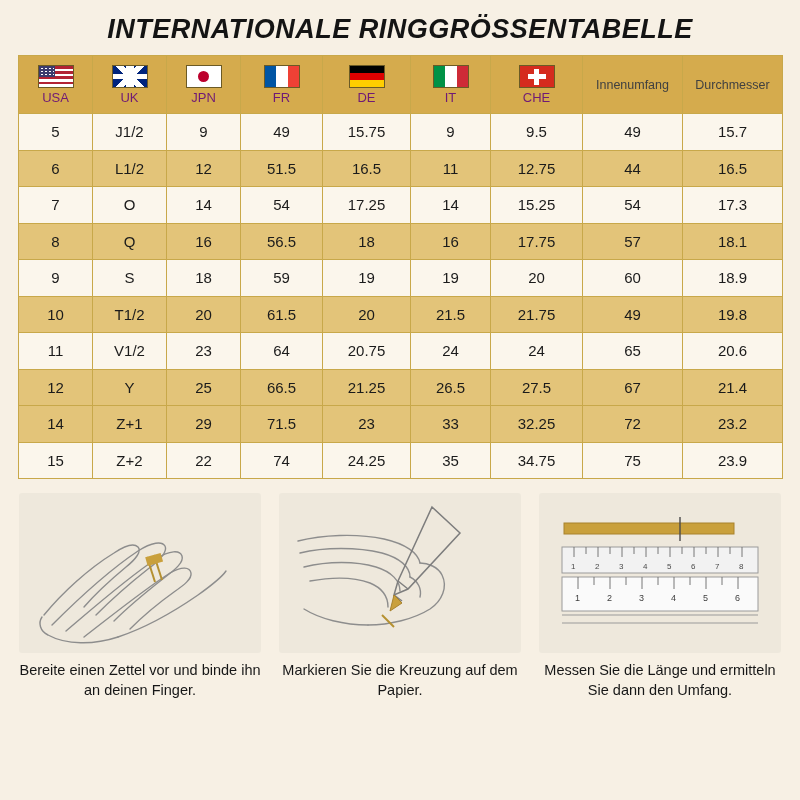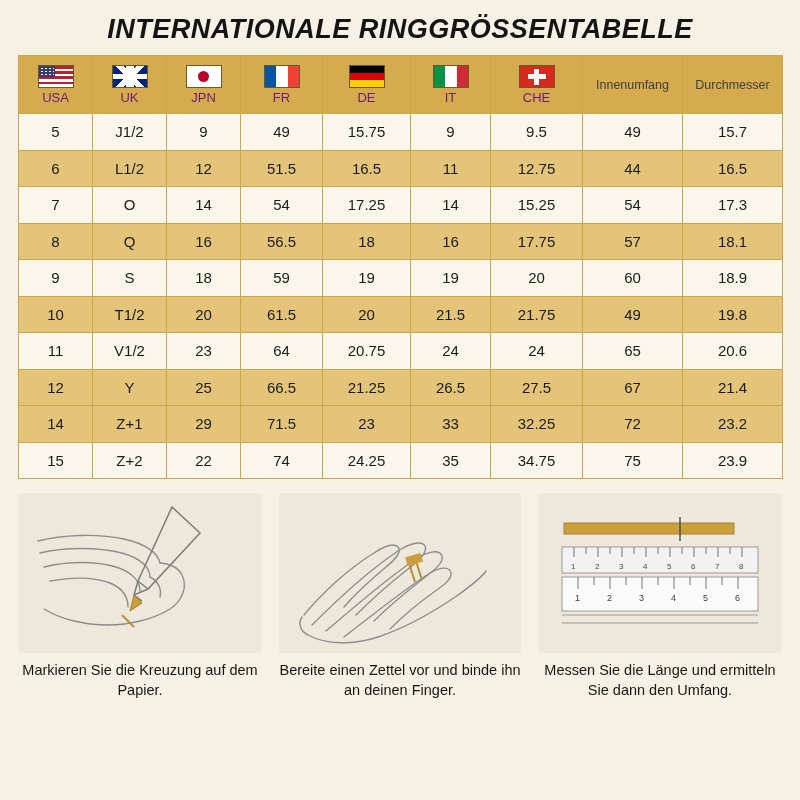--- a/index.html
+++ b/index.html
@@ -354,59 +354,59 @@
       </tr>
     </tbody>
   </table>
 
   <div class="cards">
 
     <div class="card">
       <div class="cardbox">
         <svg width="236" height="152" viewBox="0 0 236 152">
           <g fill="none" stroke="#8d8d8d" stroke-width="1.4" stroke-linecap="round">
+            <path d="M22 118 C40 96 66 72 92 56 C104 48 112 46 116 50 C120 54 114 62 104 70 C92 80 74 96 62 110"></path>
+            <path d="M30 128 C54 104 86 74 116 54 C130 45 140 44 143 49 C146 55 138 63 126 72 C112 83 90 102 74 118"></path>
+            <path d="M44 134 C70 112 104 82 134 62 C148 53 158 53 160 59 C162 65 154 72 142 81 C128 92 106 110 92 124"></path>
+            <path d="M62 140 C88 120 120 94 148 76 C160 69 168 70 169 76 C170 82 162 88 152 95 C138 105 120 120 108 132"></path>
+            <path d="M20 120 C16 126 18 134 26 138 C44 148 72 148 96 140"></path>
+            <path d="M96 140 C120 132 150 116 176 98 C190 88 200 80 204 74"></path>
+          </g>
+          <g stroke="#b59030" stroke-width="2" fill="none">
+            <path d="M125 60 L133 85"></path>
+            <path d="M132 58 L140 83"></path>
+          </g>
+          <rect x="124" y="58" width="16" height="9" fill="#c9a03c" transform="rotate(-16 132 62)"></rect>
+        </svg>
+      </div>
+      <div class="caption">Bereite einen Zettel vor und binde ihn an deinen Finger.</div>
+    </div>
+
+    <div class="card">
+      <div class="cardbox">
+        <svg width="236" height="152" viewBox="0 0 236 152">
+          <g fill="none" stroke="#8d8d8d" stroke-width="1.4" stroke-linecap="round">
             <path d="M16 44 C40 38 74 36 102 42 C124 47 136 56 138 66"></path>
             <path d="M18 56 C42 50 76 50 100 56 C118 61 128 70 128 80"></path>
             <path d="M22 70 C46 64 74 64 94 70 C110 75 118 84 118 94"></path>
             <path d="M28 84 C50 80 72 80 88 86 C100 91 106 100 106 110"></path>
             <path d="M138 66 C146 66 156 70 160 78 C166 90 160 104 148 112 C132 122 108 128 86 128"></path>
             <path d="M86 128 C62 128 38 122 22 112"></path>
             <path d="M128 80 C136 84 140 92 138 100"></path>
           </g>
           <g fill="none" stroke="#7d7d7d" stroke-width="1.5">
             <path d="M150 10 L178 36 L126 92 L112 98 L116 84 Z"></path>
             <path d="M112 98 L120 104"></path>
             <path d="M116 84 L126 92"></path>
           </g>
           <path d="M112 98 L120 106 L108 114 Z" fill="#c9a03c" stroke="#a8822c" stroke-width="1"></path>
           <path d="M100 118 L112 130" stroke="#b59030" stroke-width="2" fill="none"></path>
         </svg>
       </div>
       <div class="caption">Markieren Sie die Kreuzung auf dem Papier.</div>
-    </div>
-
-    <div class="card">
-      <div class="cardbox">
-        <svg width="236" height="152" viewBox="0 0 236 152">
-          <g fill="none" stroke="#8d8d8d" stroke-width="1.4" stroke-linecap="round">
-            <path d="M22 118 C40 96 66 72 92 56 C104 48 112 46 116 50 C120 54 114 62 104 70 C92 80 74 96 62 110"></path>
-            <path d="M30 128 C54 104 86 74 116 54 C130 45 140 44 143 49 C146 55 138 63 126 72 C112 83 90 102 74 118"></path>
-            <path d="M44 134 C70 112 104 82 134 62 C148 53 158 53 160 59 C162 65 154 72 142 81 C128 92 106 110 92 124"></path>
-            <path d="M62 140 C88 120 120 94 148 76 C160 69 168 70 169 76 C170 82 162 88 152 95 C138 105 120 120 108 132"></path>
-            <path d="M20 120 C16 126 18 134 26 138 C44 148 72 148 96 140"></path>
-            <path d="M96 140 C120 132 150 116 176 98 C190 88 200 80 204 74"></path>
-          </g>
-          <g stroke="#b59030" stroke-width="2" fill="none">
-            <path d="M125 60 L133 85"></path>
-            <path d="M132 58 L140 83"></path>
-          </g>
-          <rect x="124" y="58" width="16" height="9" fill="#c9a03c" transform="rotate(-16 132 62)"></rect>
-        </svg>
-      </div>
-      <div class="caption">Bereite einen Zettel vor und binde ihn an deinen Finger.</div>
     </div>
 
     <div class="card">
       <div class="cardbox">
         <svg width="236" height="152" viewBox="0 0 236 152">
           <rect x="22" y="26" width="170" height="11" fill="#c9a03c" stroke="#a8822c" stroke-width="1"></rect>
           <path d="M138 20 L138 44" stroke="#4a4a4a" stroke-width="1.4"></path>
           <g>
             <rect x="20" y="50" width="196" height="26" fill="#f2f2f2" stroke="#9a9a9a" stroke-width="1"></rect>
             <g stroke="#6a6a6a" stroke-width="0.9">

